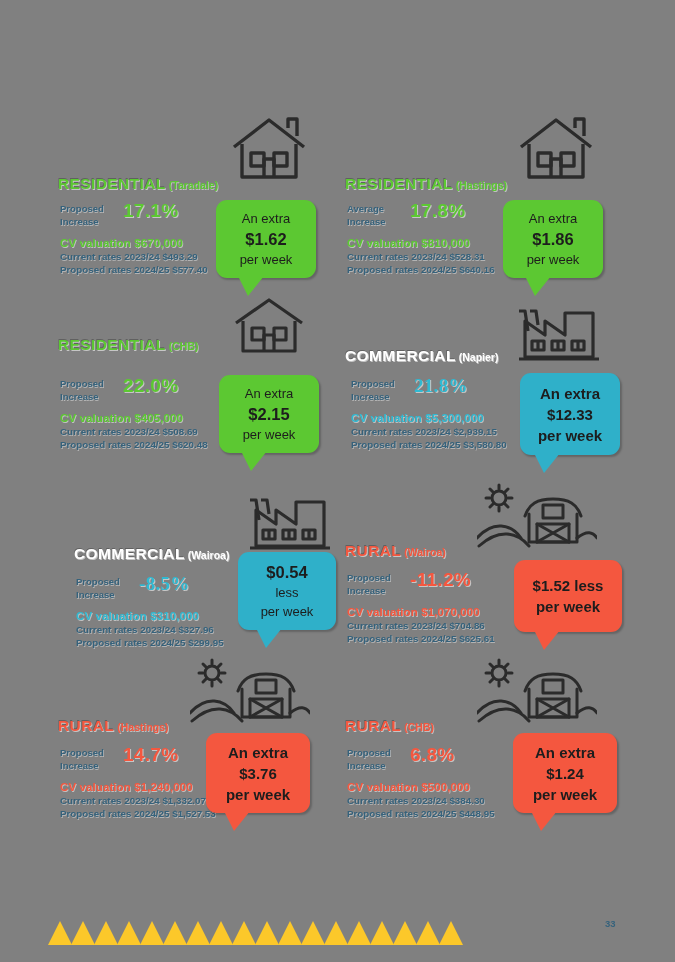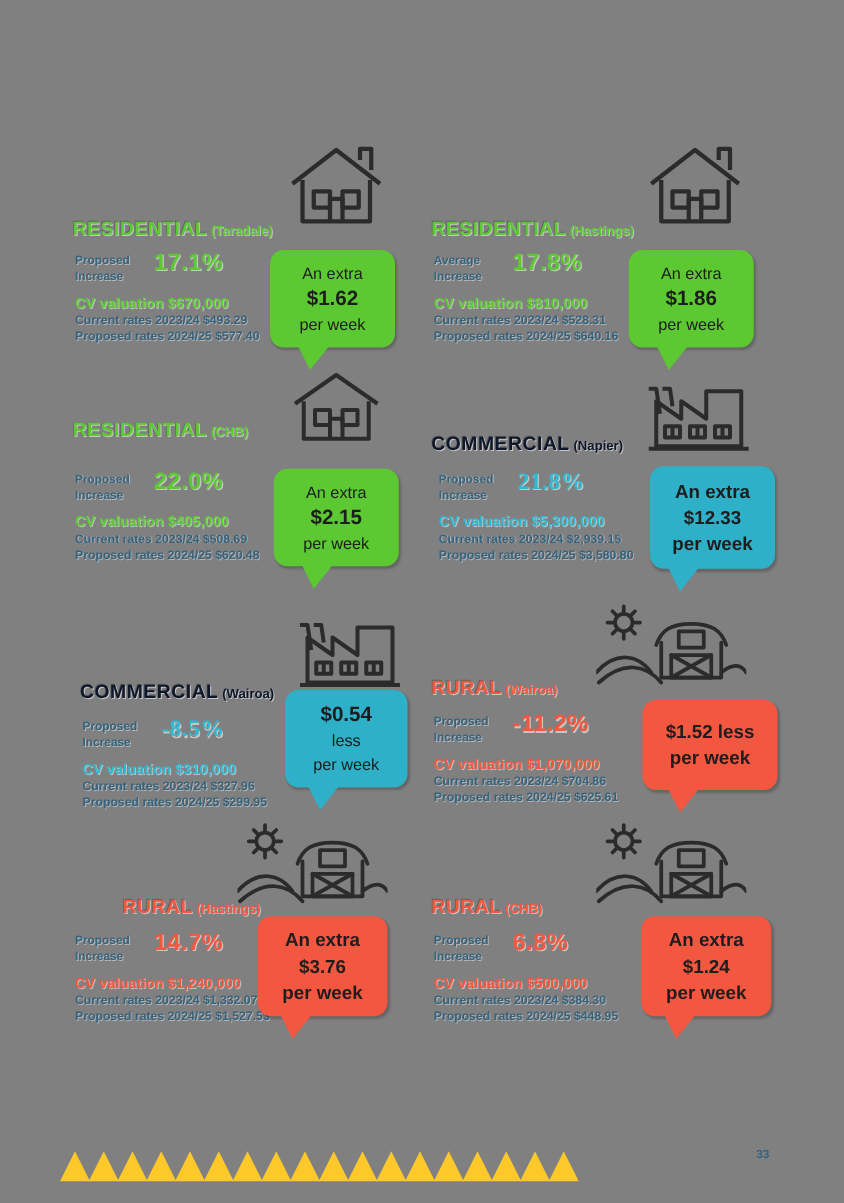--- a/index.html
+++ b/index.html
@@ -20,21 +20,21 @@
   .heading{position:absolute;white-space:nowrap;}
   .heading .cat{
     font-size:15.5px;font-weight:bold;letter-spacing:.4px;
     text-shadow:0.8px 0.8px 0 rgba(255,255,255,.55), -0.6px -0.6px 0 rgba(0,0,0,.25);
   }
   .heading .loc{
     font-size:10.5px;font-weight:bold;margin-left:3px;
     text-shadow:0.8px 0.8px 0 rgba(255,255,255,.5);
   }
   .c-green .cat,.c-green .loc{color:#5cc832;}
-  .c-blue  .cat,.c-blue  .loc{color:#0f172a;text-align:right;}
+  .c-blue  .cat,.c-blue  .loc{color:#ffffff;text-align:right;}
   .c-red   .cat,.c-red   .loc{color:#f4573f;}
 
   .stats{position:absolute;width:215px;}
   .row-top{position:relative;height:34px;}
   .lbl{
     position:absolute;left:0;top:0;
     font-size:9.5px;font-weight:bold;line-height:12.5px;color:#35627c;
     text-shadow:0.7px 0.7px 0 rgba(255,255,255,.45);
   }
   .pct{
@@ -228,21 +228,21 @@
       <div class="rate">Proposed rates 2024/25 $3,580.80</div>
     </div>
     <div class="bubble b-blue" style="left:183px;top:78px;width:100px;height:82px;">
       <div class="big">An extra</div>
       <div class="big">$12.33</div>
       <div class="big">per week</div>
       <div class="tail" style="left:14px;top:80px;border-left:10px solid transparent;border-right:16px solid transparent;border-top:20px solid #2fb0c9;"></div>
     </div>
   </div>
 
-  <div class="block c-blue" style="left:56px;top:470px;">
+  <div class="block c-blue" style="left:66px;top:470px;">
     <div class="icon" style="left:180px;top:22px;">
       <svg width="88" height="62" viewBox="0 0 88 62">
         <g fill="none" stroke="#2b2b2b" stroke-width="3.2" stroke-linejoin="round">
           <path d="M10 54 L10 18 L30 32 L30 18 L50 32 L50 10 L78 10 L78 54 Z"></path>
           <path d="M4 8 L10 8 L13 28"></path>
           <path d="M15 8 L21 8 L23 22"></path>
           <rect x="17" y="38" width="12" height="9"></rect>
           <rect x="37" y="38" width="12" height="9"></rect>
           <rect x="57" y="38" width="12" height="9"></rect>
           <path d="M23 38 L23 47 M43 38 L43 47 M63 38 L63 47"></path>
@@ -322,21 +322,21 @@
           <path d="M48 36 C52 24 60 19 76 19 C92 19 100 24 104 36"></path>
           <rect x="66" y="25" width="20" height="13"></rect>
           <path d="M60 44 L92 44 L92 62 L60 62 Z"></path>
           <path d="M60 44 L92 62 M92 44 L60 62"></path>
           <path d="M0 58 C16 40 34 44 44 58"></path>
           <path d="M2 66 C22 48 40 52 52 66"></path>
           <path d="M100 58 C110 50 116 52 120 58"></path>
         </g>
       </svg>
     </div>
-    <div class="heading" style="left:8px;top:62px;margin-left:40px;">
+    <div class="heading" style="left:8px;top:62px;">
       <span class="cat">RURAL</span><span class="loc">(Hastings)</span>
     </div>
     <div class="stats" style="left:10px;top:92px;">
       <div class="row-top">
         <div class="lbl">
           <span>Proposed</span><br>
           <span>Increase</span>
         </div>
         <div class="pct">14.7%</div>
       </div>

